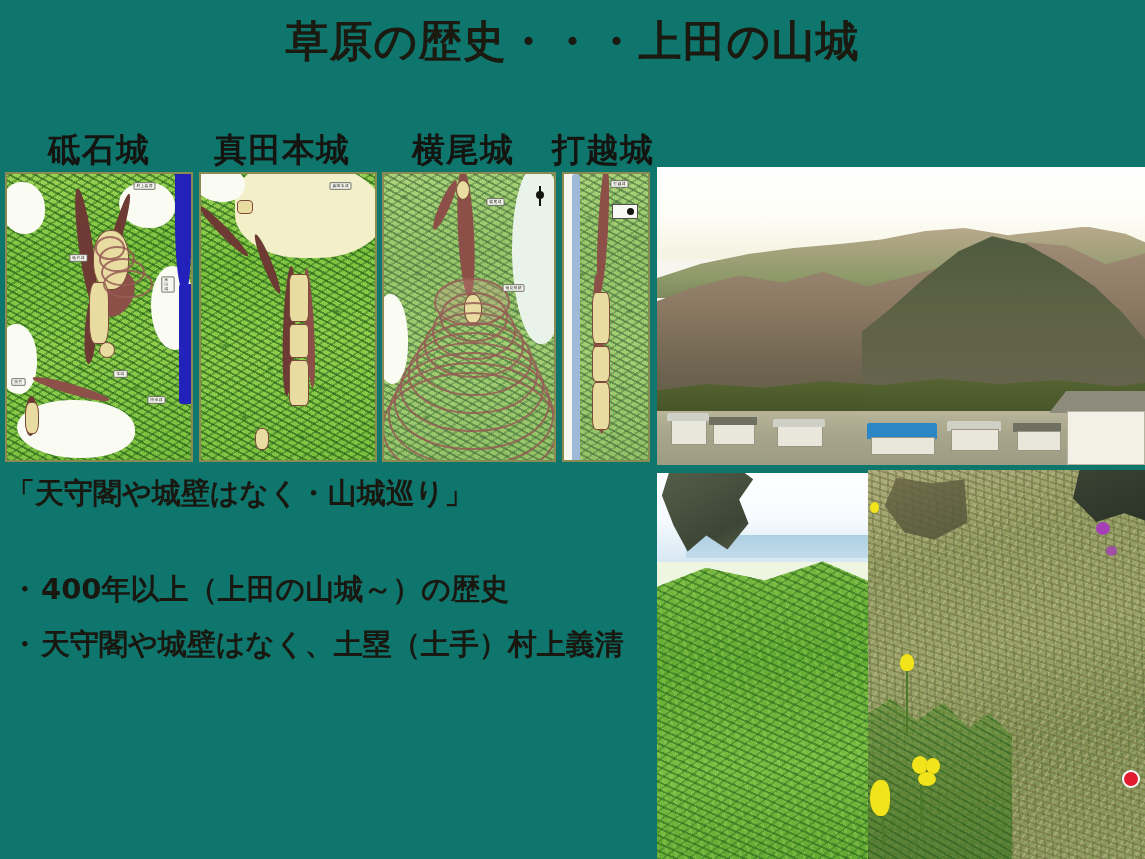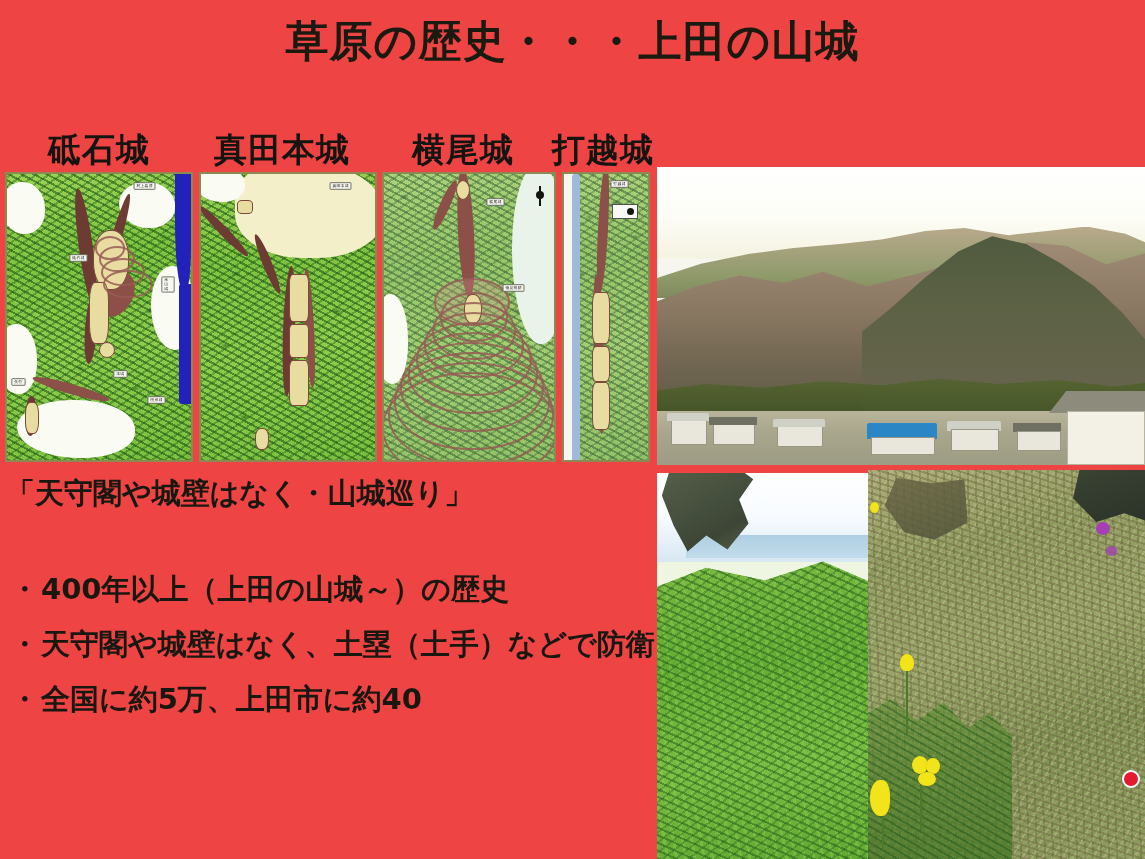--- a/index.html
+++ b/index.html
@@ -2,21 +2,21 @@
 <html><head>
 <meta charset="utf-8">
 <style>
   html,body{margin:0;padding:0;}
   body{
     width:1145px;height:859px;
     background:#fdfde9;
     font-family:"DejaVu Sans","Liberation Sans",sans-serif;
     overflow:hidden;position:relative;
   }
-  #slide{position:absolute;inset:0;background:#ef4444;}
+  #slide{position:absolute;inset:0;background:#0f766e;}
 
   
   .title{
     position:absolute;left:0;top:16px;width:1145px;
     text-align:center;
     font-size:43px;line-height:1.2;
     font-weight:600;color:#1a1a10;
     letter-spacing:1px;
   }
 
@@ -315,24 +315,21 @@
     <div class="compass" style="left:48px;top:30px;"></div>
   </div>
 
   <div class="source">「天守閣や城壁はなく・山城巡り」</div>
 
   <div class="bullets">
     <div class="bullet">
       <span class="dot">・</span><span>400年以上（上田の山城～）の歴史</span>
     </div>
     <div class="bullet">
-      <span class="dot">・</span><span>天守閣や城壁はなく、土塁（土手）などで防衛</span>
-    </div>
-    <div class="bullet">
-      <span class="dot">・</span><span>全国に約5万、上田市に約40</span>
+      <span class="dot">・</span><span>天守閣や城壁はなく、土塁（土手）村上義清</span>
     </div>
   </div>
 
   <div class="photo photo-mountain">
     <div class="sky"></div>
     <div class="ridgeFar"></div>
     <div class="ridgeMid"></div>
     <div class="ridgeDark"></div>
     <div class="grassBelt"></div>
     <div class="village">

